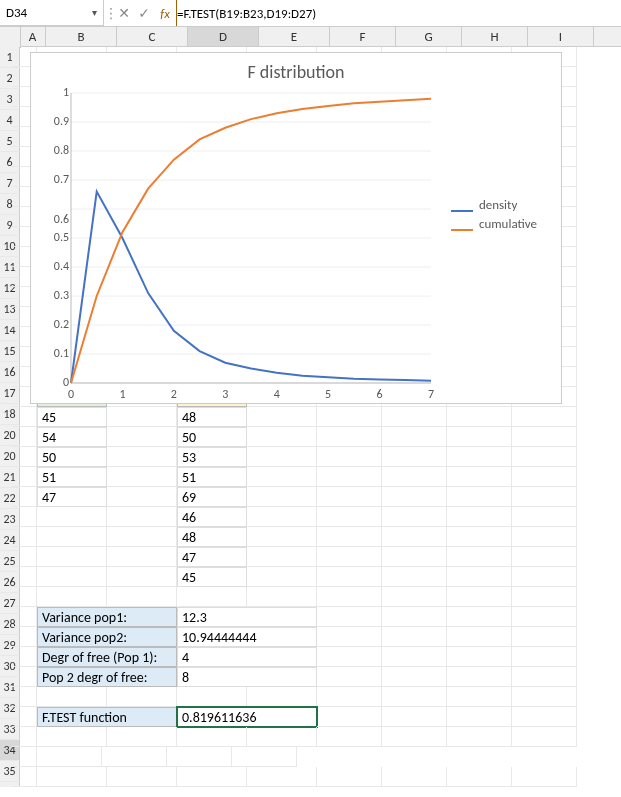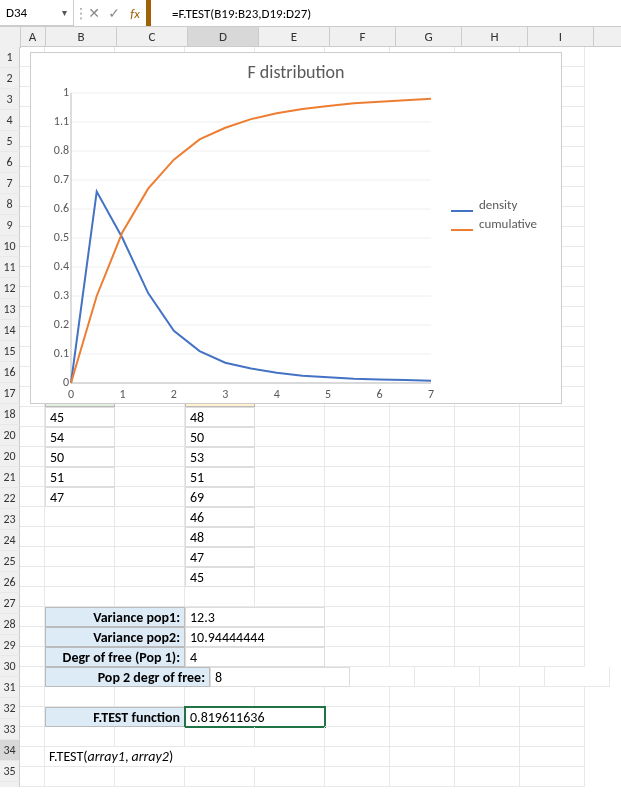--- a/index.html
+++ b/index.html
@@ -11,21 +11,21 @@
     width: 621px;
   }
   .formula-bar {
     display: flex;
     align-items: center;
     border-bottom: 1px solid #ccc;
     height: 26px;
     background: #fff;
   }
   .name-box {
-    width: 74px;
+    width: 104px;
     border: 1px solid #ccc;
     border-top: none;
     border-left: none;
     display: flex;
     align-items: center;
     padding: 0 6px;
     height: 100%;
     box-sizing: border-box;
     font-size: 13px;
   }
@@ -43,23 +43,23 @@
   }
   .fb-fx {
     font-style: italic;
     font-size: 13px;
     color: #a16207;
     width: 22px;
     text-align: center;
   }
   .fb-input {
     flex: 1;
-    padding: 0 21px;
+    padding: 0 0;
     font-size: 13px;
-    border-left: 5px solid #a16207;
+    border-left: 1px solid #a16207;
     height:100%;
     display:flex;
     align-items:center;
   }
   .sheet {
     position: relative;
   }
   .corner {
     position:absolute;
     left:0; top:0;
@@ -94,40 +94,40 @@
     line-height:20px;
     text-align:center;
     font-size:12px;
     color:#333;
     border-right:1px solid #ccc;
     border-bottom:1px solid #e8e8e8;
     background:#f0f0f0;
   }
   .row-h.sel { background:#d8d8d8; }
   .grid {
-    margin-left:20px;
+    margin-left:12px;
     margin-top:0;
     position:relative;
   }
   .row { display:flex; height:20px; }
   .cell {
     border-right:1px solid #e8e8e8;
     border-bottom:1px solid #e8e8e8;
     padding:0 4px;
     font-size:14px;
     line-height:20px;
     box-sizing:border-box;
     overflow:hidden;
     white-space:nowrap;
   }
   .colA{width:25px}.colB{width:70px}.colC{width:70px}.colD{width:70px}.colE{width:70px}.colF{width:65px}.colG{width:65px}.colH{width:65px}.colI{width:65px}
   .hdr-green{background:#e2efda;font-weight:bold;border:1px solid #bbb;}
   .hdr-yellow{background:#fff2cc;font-weight:bold;border:1px solid #bbb;}
   .data-cell{border:1px solid #ddd;}
-  .label-cell{background:#ddebf7;font-weight:bold;border:1px solid #bbb;text-align:right;}
+  .label-cell{background:#ddebf7;font-weight:normal;border:1px solid #bbb;}
   .active-cell{outline:2px solid #217346;outline-offset:-1px;}
   .chart {
     position:absolute;
     left:30px; top:5px;
     width:530px; height:350px;
     background:#fff;
     border:1px solid #ccc;
   }
   .chart-title{
     text-align:center;
@@ -555,21 +555,21 @@
         <div class="cell colA"></div>
         <div class="cell colB label-cell" style="width: 140px; flex-shrink: 0;">Degr of free (Pop 1):</div>
         <div class="cell colD data-cell" style="width: 140px; flex-shrink: 0;">4</div>
         <div class="cell colF"></div>
         <div class="cell colG"></div>
         <div class="cell colH"></div>
         <div class="cell colI"></div>
       </div>
       <div class="row">
         <div class="cell colA"></div>
-        <div class="cell colB label-cell" style="width: 165px; flex-shrink: 0;">Pop 2 degr of free:</div>
+        <div class="cell colB label-cell" style="width: 140px; flex-shrink: 0;">Pop 2 degr of free:</div>
         <div class="cell colD data-cell" style="width: 140px; flex-shrink: 0;">8</div>
         <div class="cell colF"></div>
         <div class="cell colG"></div>
         <div class="cell colH"></div>
         <div class="cell colI"></div>
       </div>
       <div class="row">
         <div class="cell colA"></div>
         <div class="cell colB"></div>
         <div class="cell colC"></div>
@@ -595,21 +595,20 @@
         <div class="cell colC"></div>
         <div class="cell colD"></div>
         <div class="cell colE"></div>
         <div class="cell colF"></div>
         <div class="cell colG"></div>
         <div class="cell colH"></div>
         <div class="cell colI"></div>
       </div>
       <div class="row">
         <div class="cell colA"></div>
-        <div class="cell colB" style="width: 280px; overflow: visible;"><span class="syntax"><span class="fn">F.TEST(</span><span class="arg">array1</span>, <span class="arg">array2</span>)</span></div>
         <div class="cell colF"></div>
         <div class="cell colG"></div>
         <div class="cell colH"></div>
         <div class="cell colI"></div>
       </div>
       <div class="row">
         <div class="cell colA"></div>
         <div class="cell colB"></div>
         <div class="cell colC"></div>
         <div class="cell colD"></div>
@@ -643,24 +642,24 @@
         <path id="line1" fill="none" stroke-width="2" d="M0,290 L25.71428571428571,98.6 L51.42857142857142,145 L77.14285714285714,200.1 L102.85714285714285,237.8 L128.57142857142858,258.1 L154.28571428571428,269.7 L180,275.5 L205.7142857142857,279.85 L231.42857142857144,282.75 L257.14285714285717,284.2 L282.85714285714283,285.65 L308.57142857142856,286.52 L334.2857142857143,287.1 L360,287.68" stroke="#4472C4"></path>
         <path id="line2" fill="none" stroke-width="2" d="M0,290 L25.71428571428571,203 L51.42857142857142,139.2 L77.14285714285714,95.69999999999999 L102.85714285714285,66.69999999999999 L128.57142857142858,46.400000000000006 L154.28571428571428,34.80000000000001 L180,26.099999999999966 L205.7142857142857,20.30000000000001 L231.42857142857144,15.949999999999989 L257.14285714285717,13.050000000000011 L282.85714285714283,10.150000000000034 L308.57142857142856,8.699999999999989 L334.2857142857143,7.25 L360,5.800000000000011" stroke="#ED7D31"></path>
       </svg>
       <div id="yticks">
           <div class="y-label" style="top: 282px;">0</div>
           <div class="y-label" style="top: 253px;">0.1</div>
           <div class="y-label" style="top: 224px;">0.2</div>
           <div class="y-label" style="top: 195px;">0.3</div>
           <div class="y-label" style="top: 166px;">0.4</div>
           <div class="y-label" style="top: 137px;">0.5</div>
-          <div class="y-label" style="top: 108px;">0.6</div>
+          <div class="y-label" style="top: 119px;">0.6</div>
           <div class="y-label" style="top: 79px;">0.7</div>
           <div class="y-label" style="top: 50px;">0.8</div>
-          <div class="y-label" style="top: 21px;">1.1</div>
+          <div class="y-label" style="top: 21px;">0.9</div>
           <div class="y-label" style="top: -8px;">1</div>
         </div>
       <div id="xticks">
           <div class="x-label" style="left: -15px;">0</div>
           <div class="x-label" style="left: 36.4286px;">1</div>
           <div class="x-label" style="left: 87.8571px;">2</div>
           <div class="x-label" style="left: 139.286px;">3</div>
           <div class="x-label" style="left: 190.714px;">4</div>
           <div class="x-label" style="left: 242.143px;">5</div>
           <div class="x-label" style="left: 293.571px;">6</div>

